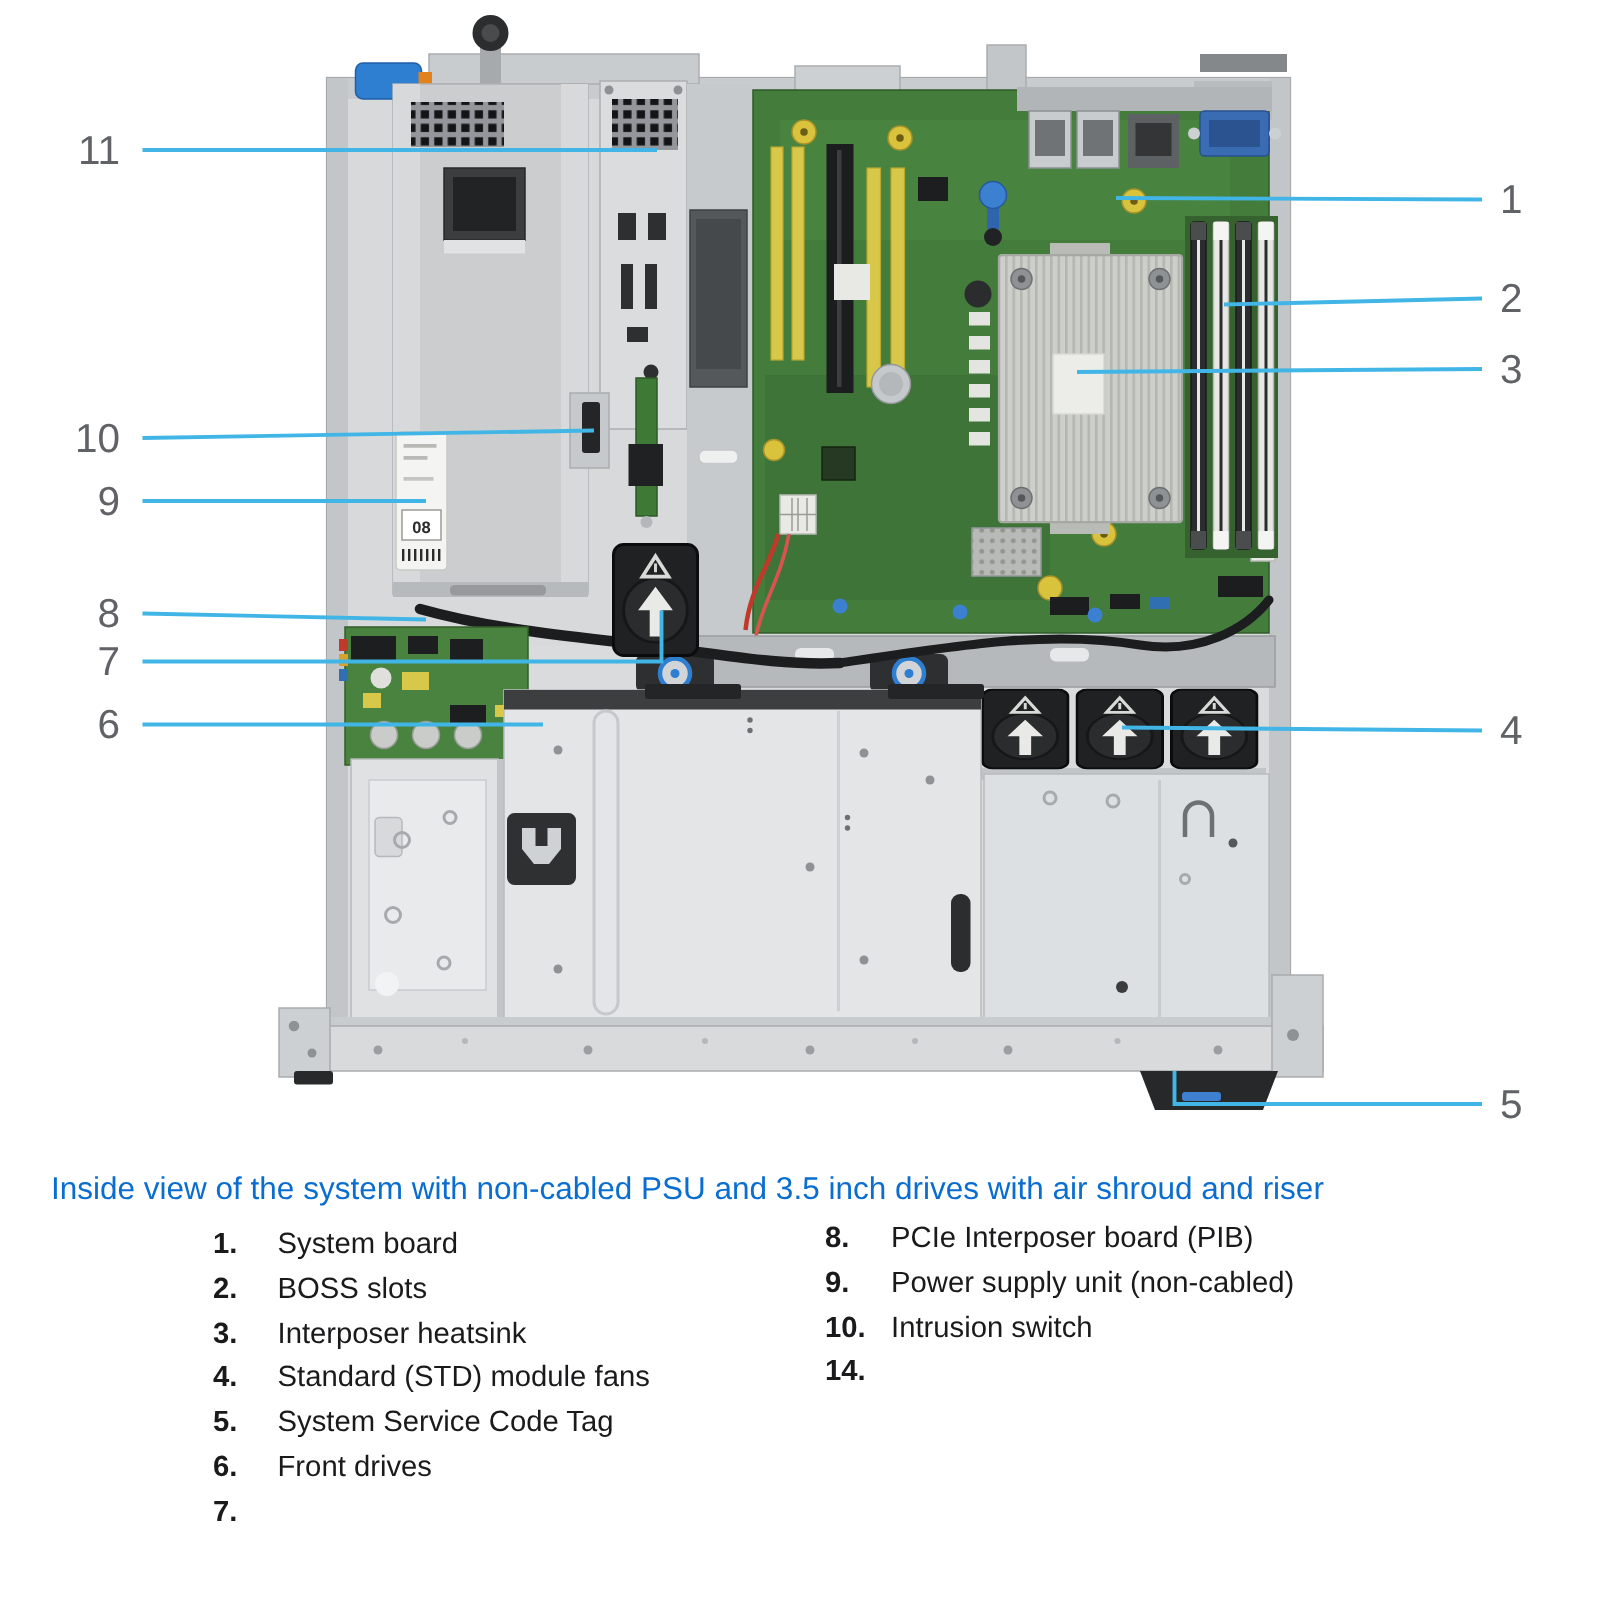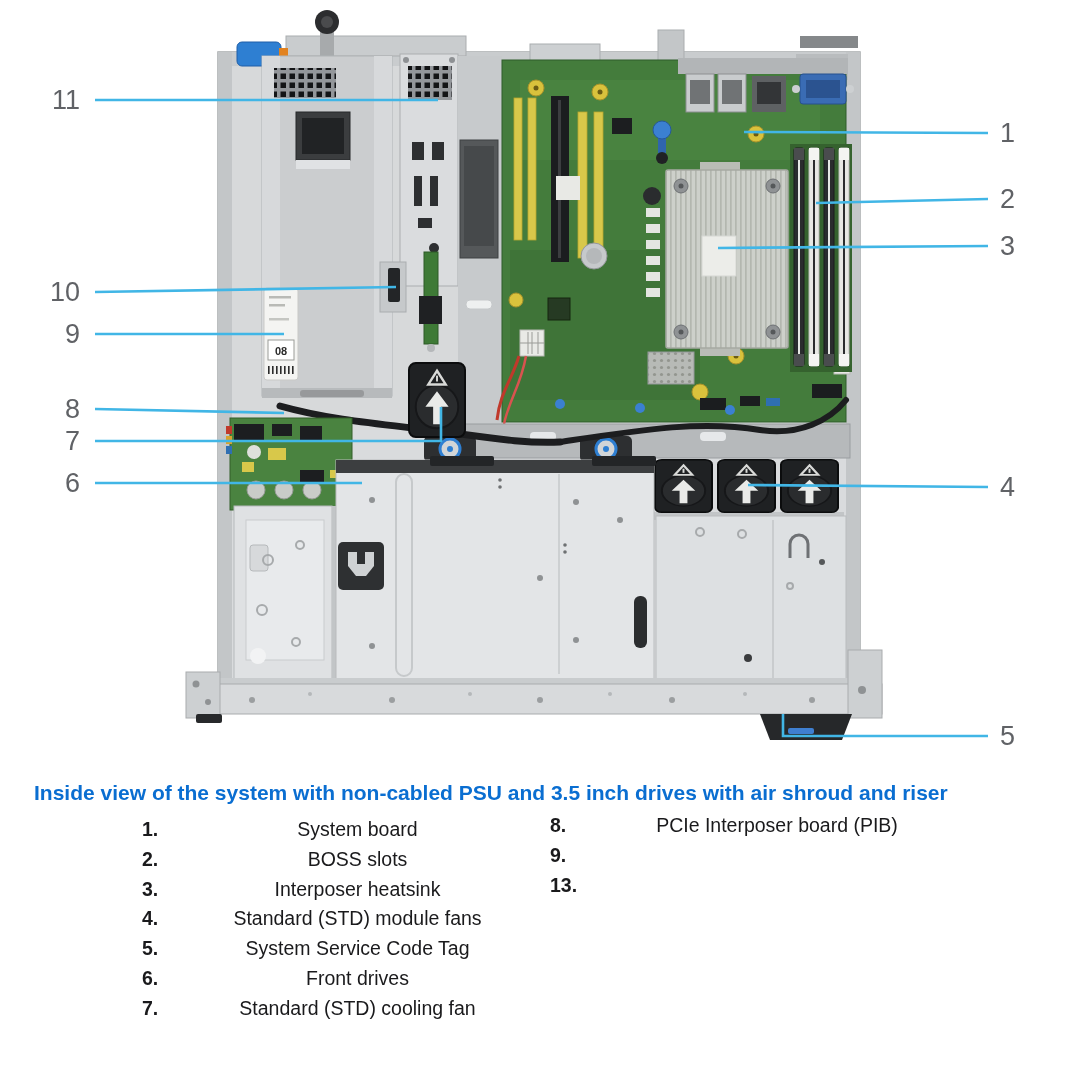--- a/index.html
+++ b/index.html
@@ -1,28 +1,28 @@
 <!DOCTYPE html>
 <html><head>
 <meta charset="utf-8">
 <style>
   html,body{margin:0;padding:0;background:#ffffff;}
   .page{position:relative;width:1080px;height:1080px;background:#ffffff;overflow:hidden;
         font-family:"Liberation Sans",sans-serif;}
   svg{position:absolute;top:0;left:0;}
   .callout-label{font-family:"Liberation Sans",sans-serif;font-size:27px;fill:#606266;}
   .caption{position:absolute;left:34px;top:781px;width:1012px;
-           font-size:21px;font-weight:bold;color:#0a6ed1;letter-spacing:0px;}
+           font-size:21px;font-weight:normal;color:#0a6ed1;letter-spacing:0px;}
   .legend-col{position:absolute;font-size:19.5px;color:#1a1a1c;line-height:29.75px;}
   .legend-col.left{left:130px;top:815px;width:400px;}
   .legend-col.right{left:540px;top:811px;width:420px;}
   .legend-row{display:flex;}
   .legend-num{width:43px;padding-left:12px;font-weight:bold;flex:0 0 auto;}
   .legend-col.right .legend-num{width:44px;padding-left:10px;}
-  .legend-label{flex:1;text-align:center;}
+  .legend-label{flex:1;}
 </style>
 </head>
 <body>
 
 <div class="page">
 
 <svg width="1080" height="770" viewBox="0 0 1080 770" xmlns="http://www.w3.org/2000/svg" xmlns:xlink="http://www.w3.org/1999/xlink">
   <defs>
     <pattern id="vent" width="9" height="9" patternUnits="userSpaceOnUse">
       <rect width="9" height="9" fill="#93969a"></rect>
@@ -431,30 +431,34 @@
   <div class="legend-row">
         <span class="legend-num">5.</span>
         <span class="legend-label">System Service Code Tag</span>
       </div>
   <div class="legend-row">
         <span class="legend-num">6.</span>
         <span class="legend-label">Front drives</span>
       </div>
   <div class="legend-row">
         <span class="legend-num">7.</span>
-        <span class="legend-label">Standard (STD) cooling fan</span>
       </div>
 </div>
 
 <div class="legend-col right">
   <div class="legend-row">
         <span class="legend-num">8.</span>
         <span class="legend-label">PCIe Interposer board (PIB)</span>
       </div>
   <div class="legend-row">
         <span class="legend-num">9.</span>
-      </div>
-  <div class="legend-row">
-        <span class="legend-num">13.</span>
+        <span class="legend-label">Power supply unit (non-cabled)</span>
+      </div>
+  <div class="legend-row">
+        <span class="legend-num">10.</span>
+        <span class="legend-label">Intrusion switch</span>
+      </div>
+  <div class="legend-row">
+        <span class="legend-num">14.</span>
       </div>
 </div>
 
 </div>
 
 </body></html>

